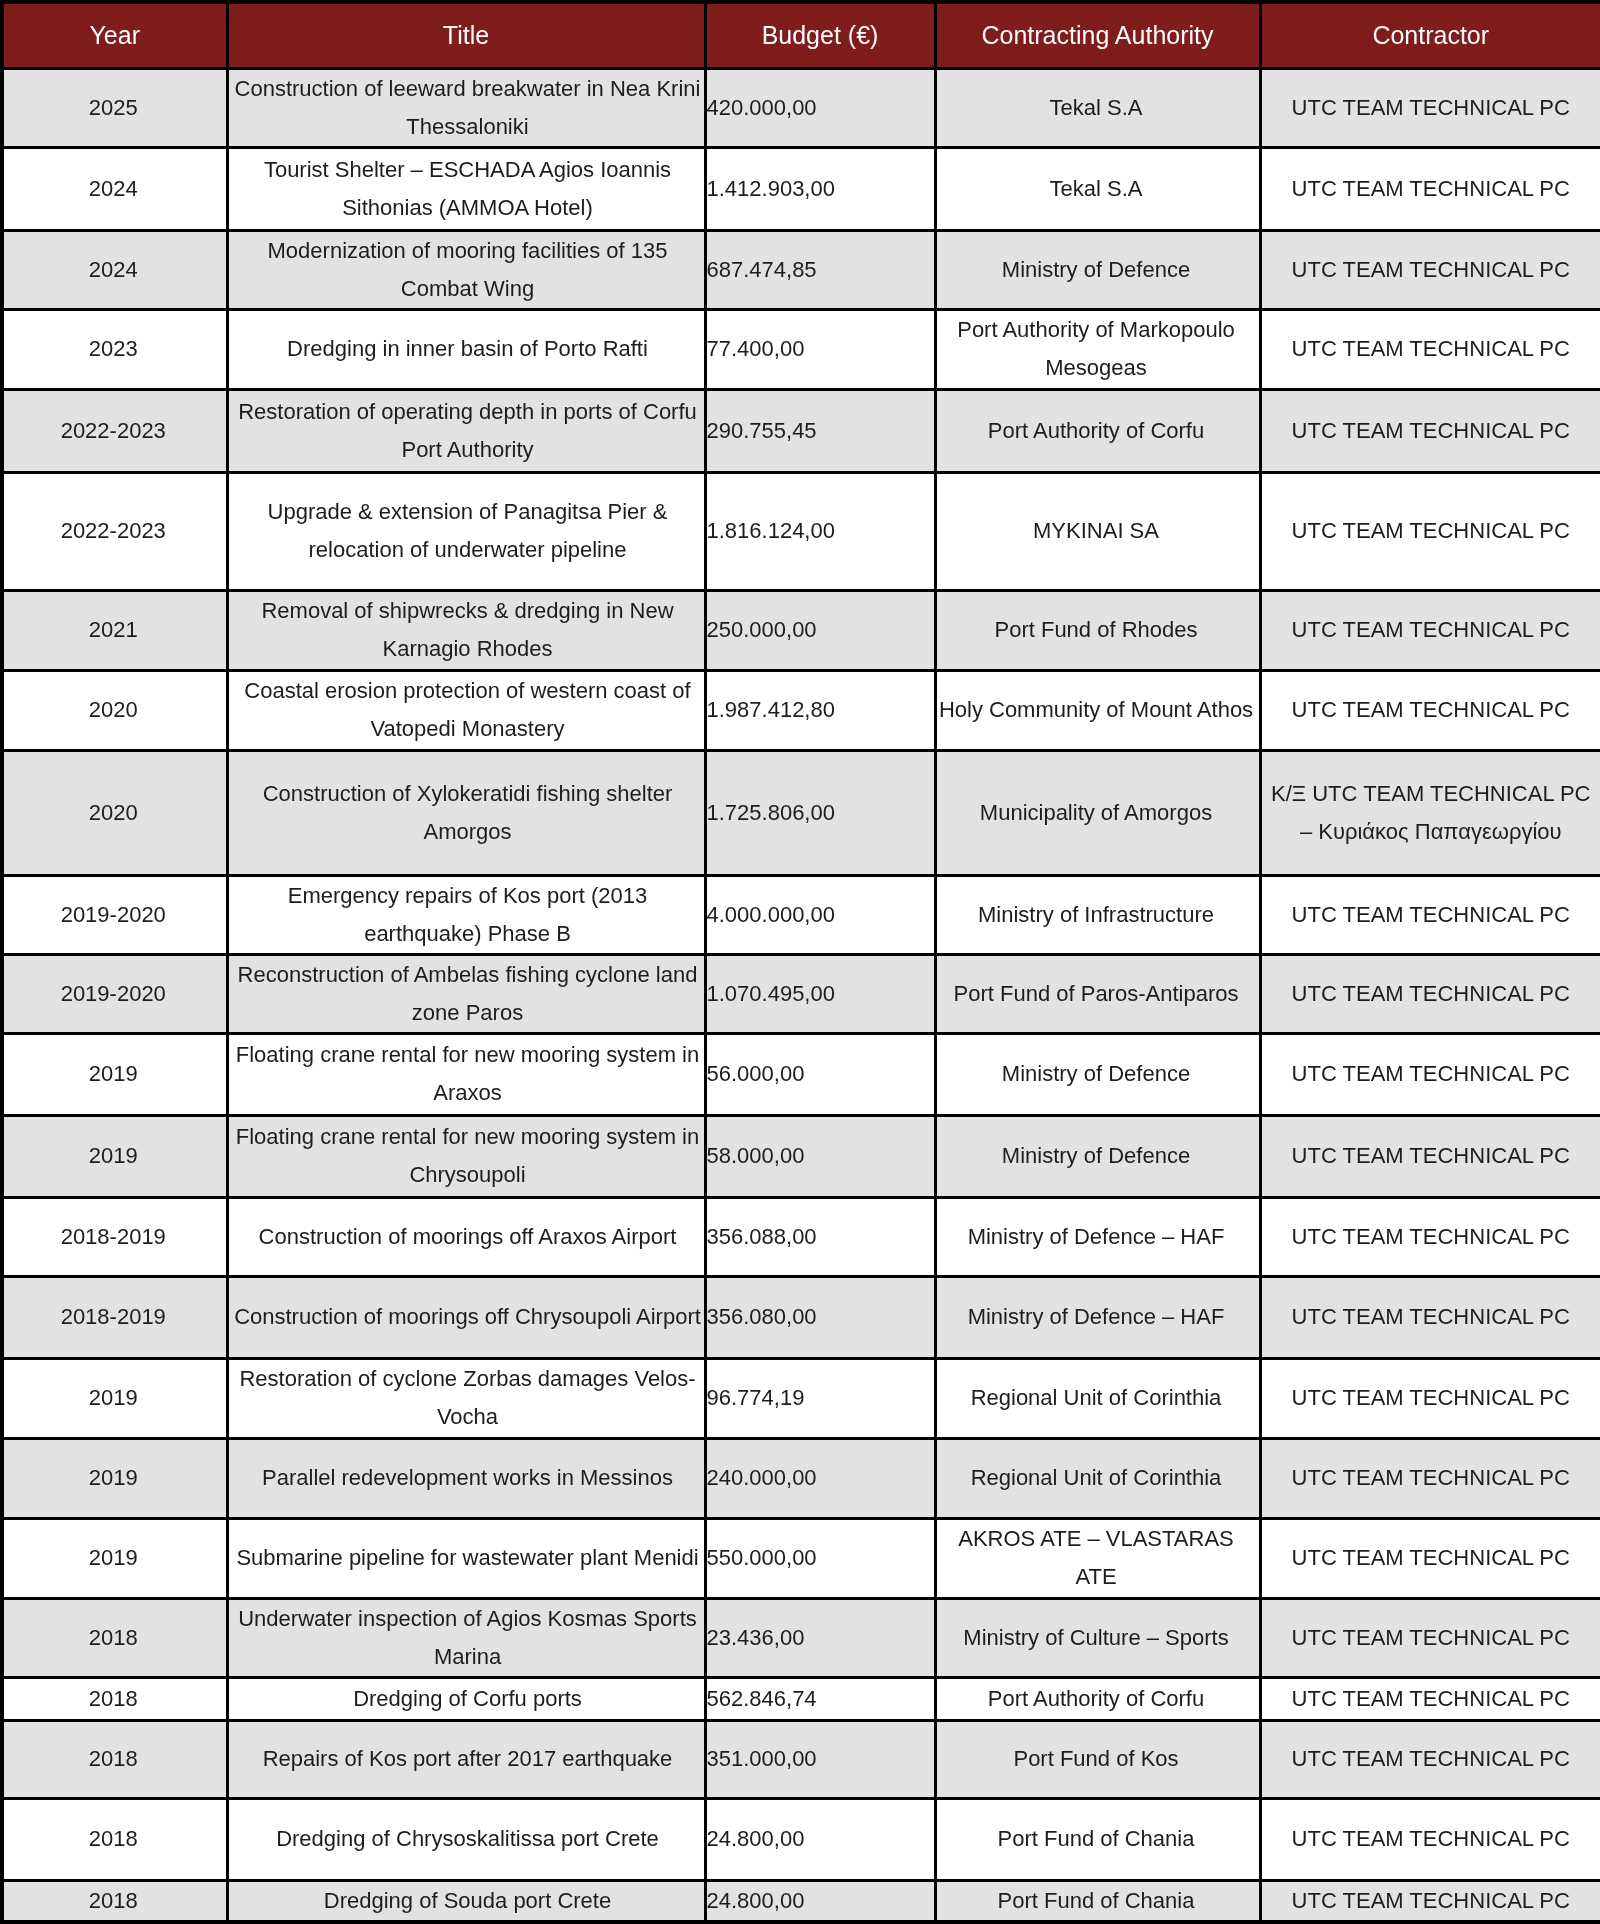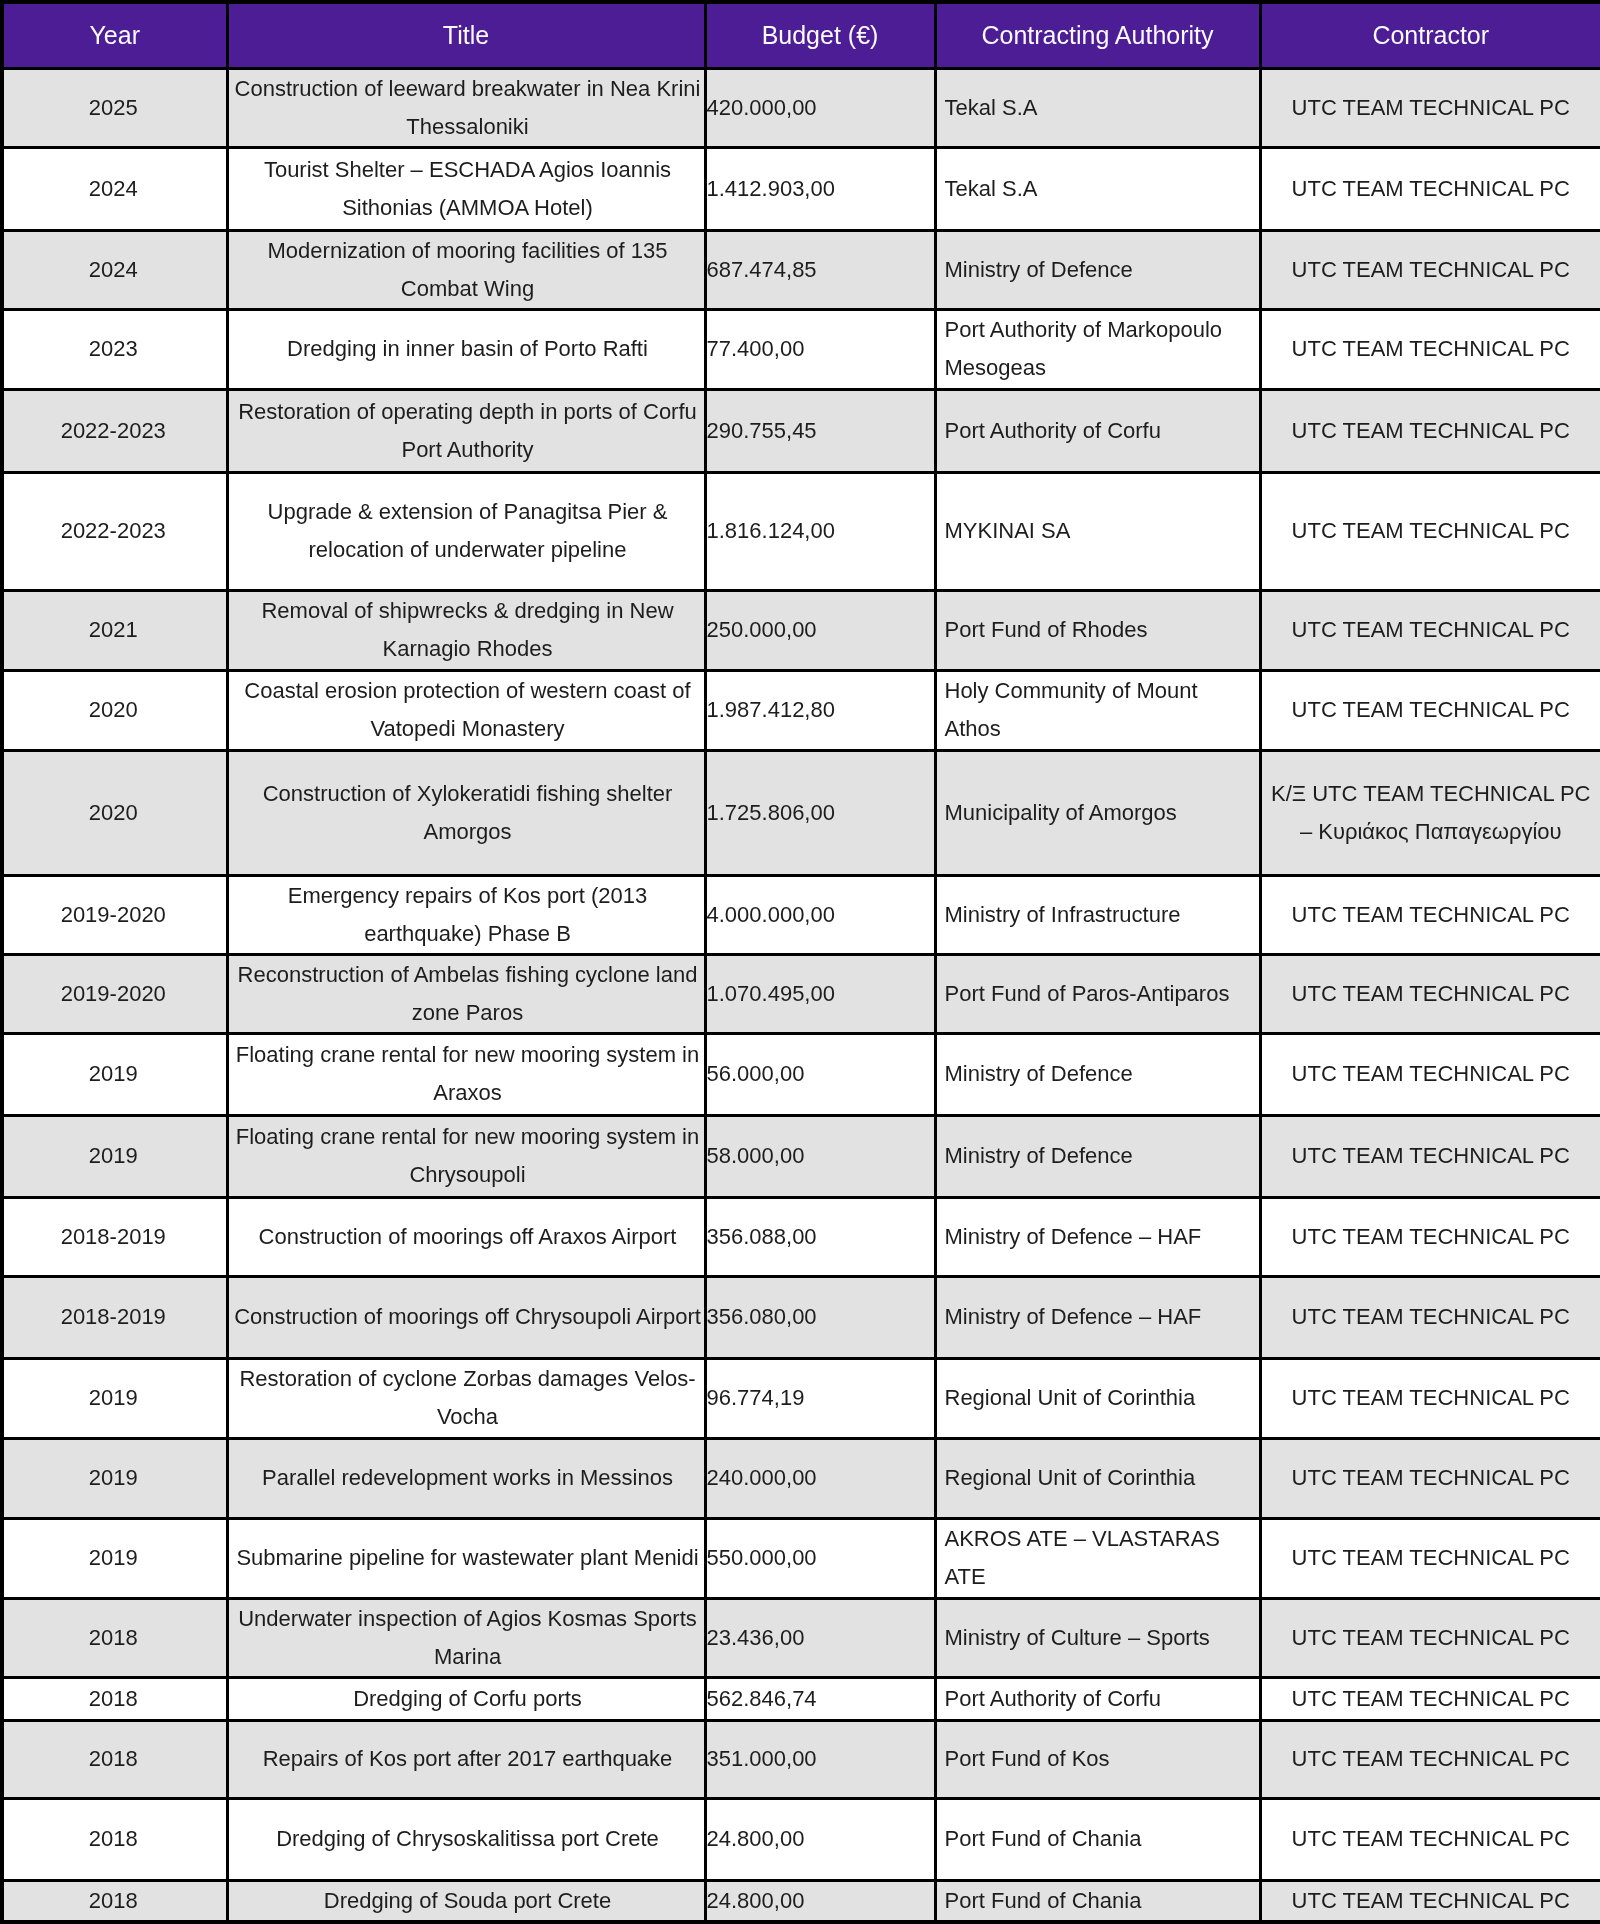--- a/index.html
+++ b/index.html
@@ -17,40 +17,40 @@
     table-layout: fixed;
     border: 4px solid #000000;
   }
   th, td {
     border: 3px solid #000000;
     box-sizing: border-box;
     vertical-align: middle;
     overflow: hidden;
   }
   thead th {
-    background: #4c1d95;
+    background: #7f1d1d;
     color: #fafaff;
     font-size: 25px;
     font-weight: 400;
     text-align: center;
     height: 66px;
     padding: 0 4px;
   }
   tbody td {
     font-size: 22px;
     color: #1d1d1d;
     line-height: 38px;
     padding: 0;
   }
   tbody tr.odd  { background: #e2e2e2; }
   tbody tr.even { background: #ffffff; }
   td.year       { text-align: center;  padding-right: 3px; }
   td.title      { text-align: center;   padding-left: 5px; padding-right: 2px; }
   td.budget     { text-align: left;  padding-right: 3px; }
-  td.authority  { text-align: left;  padding-right: 3px; padding-left: 8px; }
+  td.authority  { text-align: center;  padding-right: 3px; }
   td.contractor { text-align: center; padding: 0 6px; }
 </style>
 </head>
 <body>
 
 <div class="wrap">
   <table class="projects">
     <colgroup>
       <col style="width:225px">
       <col style="width:478px">

